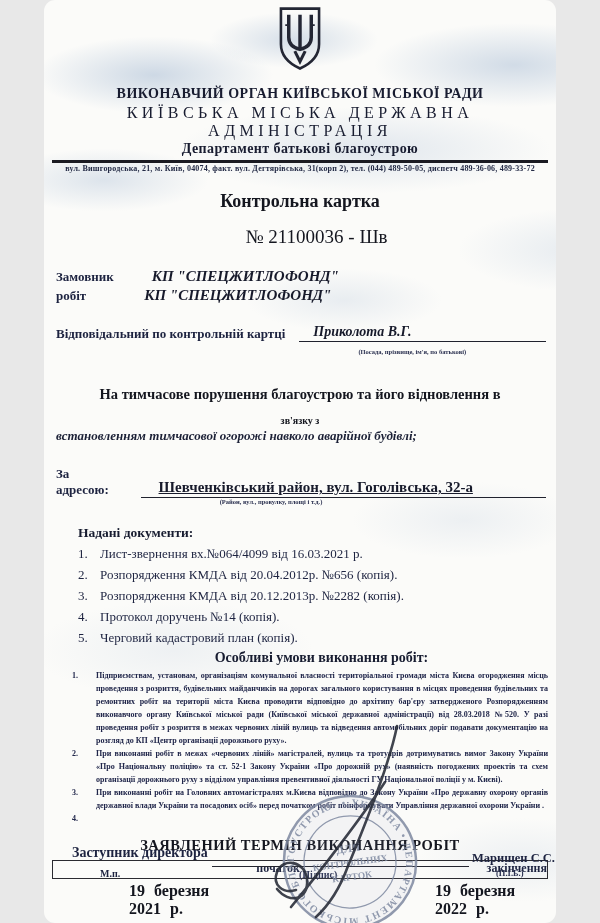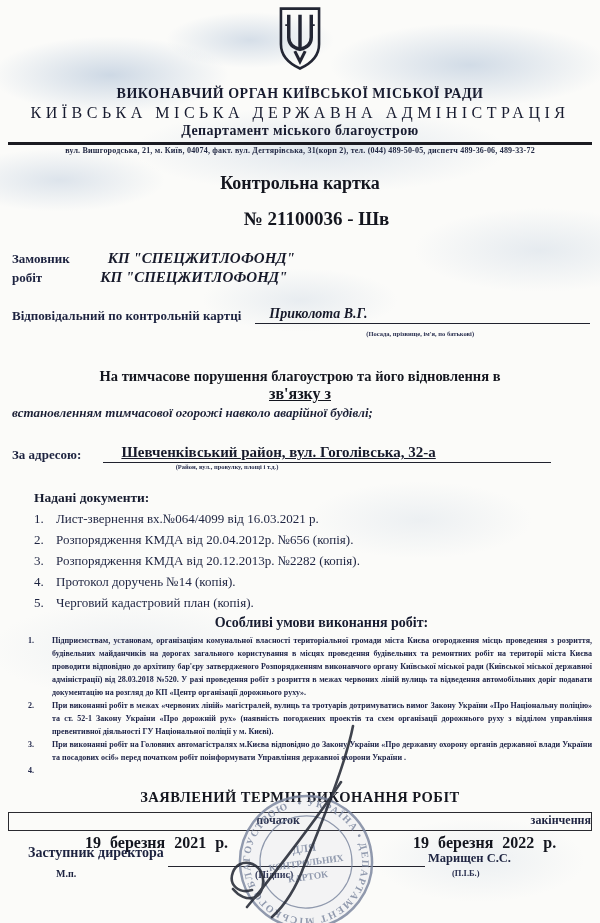--- a/index.html
+++ b/index.html
@@ -1,57 +1,58 @@
 <!DOCTYPE html>
 <html><head>
 <meta charset="utf-8">
 <style>
   html,body{margin:0;padding:0;background:#e8e8e8;}
   .page{
-    position:relative;width:600px;height:923px;margin:0 auto;
+    position:relative;width:512px;height:923px;margin:0 auto;
     background-color:#fbfbf9;
     background-image:
       radial-gradient(ellipse 170px 55px at 110px 75px, rgba(168,188,212,.55), transparent 70%),
       radial-gradient(ellipse 200px 60px at 470px 65px, rgba(168,188,212,.5), transparent 70%),
       radial-gradient(ellipse 120px 40px at 250px 40px, rgba(168,188,212,.45), transparent 70%),
       radial-gradient(ellipse 260px 60px at 320px 150px, rgba(175,193,215,.35), transparent 72%),
       radial-gradient(ellipse 150px 45px at 60px 180px, rgba(175,193,215,.4), transparent 70%),
       radial-gradient(ellipse 180px 60px at 540px 250px, rgba(180,197,217,.3), transparent 70%),
       radial-gradient(ellipse 140px 45px at 300px 300px, rgba(183,199,218,.28), transparent 70%),
       radial-gradient(ellipse 160px 55px at 420px 520px, rgba(185,200,218,.22), transparent 70%),
       radial-gradient(ellipse 200px 70px at 130px 650px, rgba(185,200,218,.2), transparent 70%),
       radial-gradient(ellipse 150px 60px at 480px 860px, rgba(185,200,218,.22), transparent 70%);
     overflow:hidden;
     font-family:"Liberation Serif","DejaVu Serif",serif;
     color:#1c2138;
+    border-radius:11px;
   }
   .c{text-align:center;}
   .emblem{display:flex;justify-content:center;padding-top:6px;}
   .hdr1{margin-top:14px;font-size:14px;font-weight:bold;letter-spacing:.5px;color:#181c30;}
   .hdr2{margin-top:2px;font-size:16px;font-weight:normal;letter-spacing:4.5px;color:#181c30;}
   .hdr3{margin-top:1px;font-size:14px;font-weight:bold;letter-spacing:.4px;color:#181c30;}
   .rule{margin:3px 8px 0 8px;border-top:3px solid #1b1b22;}
   .addr{margin-top:1px;font-size:8px;font-weight:bold;letter-spacing:.2px;color:#232a45;}
   .cardtitle{margin-top:18px;font-size:18px;font-weight:bold;color:#14161f;}
-  .cardnum{margin-top:14px;font-size:19px;font-weight:bold;color:#14161f;padding-left:33px;}
+  .cardnum{margin-top:14px;font-size:19px;font-weight:normal;color:#14161f;padding-left:33px;}
   .row{display:flex;align-items:baseline;margin-left:12px;margin-right:10px;}
   .lbl{font-size:13px;font-weight:bold;color:#1d2340;}
   .val{font-size:15px;font-weight:bold;font-style:italic;color:#171a2b;}
   .cust{margin-top:20px;}
   .cust .val{margin-left:38px;}
   .exec1{margin-top:16px;}
   .exec2{margin-top:2px;}
   .exec2 .val{margin-left:58px;}
   .resp{margin-top:18px;align-items:flex-end;}
   .respline{flex:1;margin-left:14px;border-bottom:1.5px solid #20222e;position:relative;padding:0 0 1px 14px;}
   .respval{font-size:14px;font-weight:bold;font-style:italic;color:#171a2b;}
   .capt{font-size:6.5px;font-weight:bold;color:#2a3050;text-align:center;}
   .respcapt{width:60%;margin-left:14px;}
   .subj1{margin-top:12px;font-size:14.5px;font-weight:bold;color:#14161f;}
-  .subj2{margin-top:0;font-size:16px;font-weight:bold;color:#14161f;text-decoration:underline;}
+  .subj2{margin-top:12px;font-size:10px;font-weight:bold;color:#14161f;}
   .reason{margin:2px 12px 0 12px;font-size:13px;font-weight:bold;font-style:italic;color:#1b2036;}
   .addrrow{margin-top:22px;align-items:flex-end;}
   .addrline{margin-left:22px;width:430px;border-bottom:1.5px solid #20222e;padding:0 0 1px 18px;}
   .addrval{font-size:15px;font-weight:bold;color:#171a2b;text-decoration:underline;}
   .addrcapt{margin-left:130px;width:170px;}
   .docs{margin:20px 0 0 34px;}
   .docstitle{font-size:13.5px;font-weight:bold;color:#171c30;}
   .docitem{display:flex;margin-top:5px;font-size:13px;color:#1d2340;}
   .docitem .n{width:22px;}
   .condtitle{margin-top:4px;font-size:14px;font-weight:bold;color:#171c30;padding-left:43px;}
@@ -89,21 +90,21 @@
       <path d="M8 3 H52 V44 Q52 62 30 72 Q8 62 8 44 Z" fill="none" stroke="#232634" stroke-width="3"></path>
       <path d="M17 10 V36 q0 11 13 14 q13 -3 13 -14 V10" fill="none" stroke="#232634" stroke-width="4"></path>
       <path d="M30 10 V50" fill="none" stroke="#232634" stroke-width="4"></path>
       <path d="M24 52 l6 12 l6 -12" fill="none" stroke="#232634" stroke-width="3.5"></path>
       <path d="M17 22 h-4 M43 22 h4" stroke="#232634" stroke-width="2"></path>
     </svg>
   </div>
 
   <div class="hdr1 c">ВИКОНАВЧИЙ ОРГАН КИЇВСЬКОЇ МІСЬКОЇ РАДИ</div>
   <div class="hdr2 c">КИЇВСЬКА МІСЬКА ДЕРЖАВНА АДМІНІСТРАЦІЯ</div>
-  <div class="hdr3 c">Департамент міського благоустрою</div>
+  <div class="hdr3 c">Департамент батькові благоустрою</div>
   <div class="rule"></div>
   <div class="addr c">вул. Вишгородська, 21, м. Київ, 04074, факт. вул. Дегтярівська, 31(корп 2), тел. (044) 489-50-05, диспетч 489-36-06, 489-33-72</div>
 
   <div class="cardtitle c">Контрольна картка</div>
   <div class="cardnum c">№ 21100036 - Шв</div>
 
   <div class="row cust">
     <span class="lbl">Замовник</span>
     <span class="val">КП "СПЕЦЖИТЛОФОНД"</span>
   </div>

